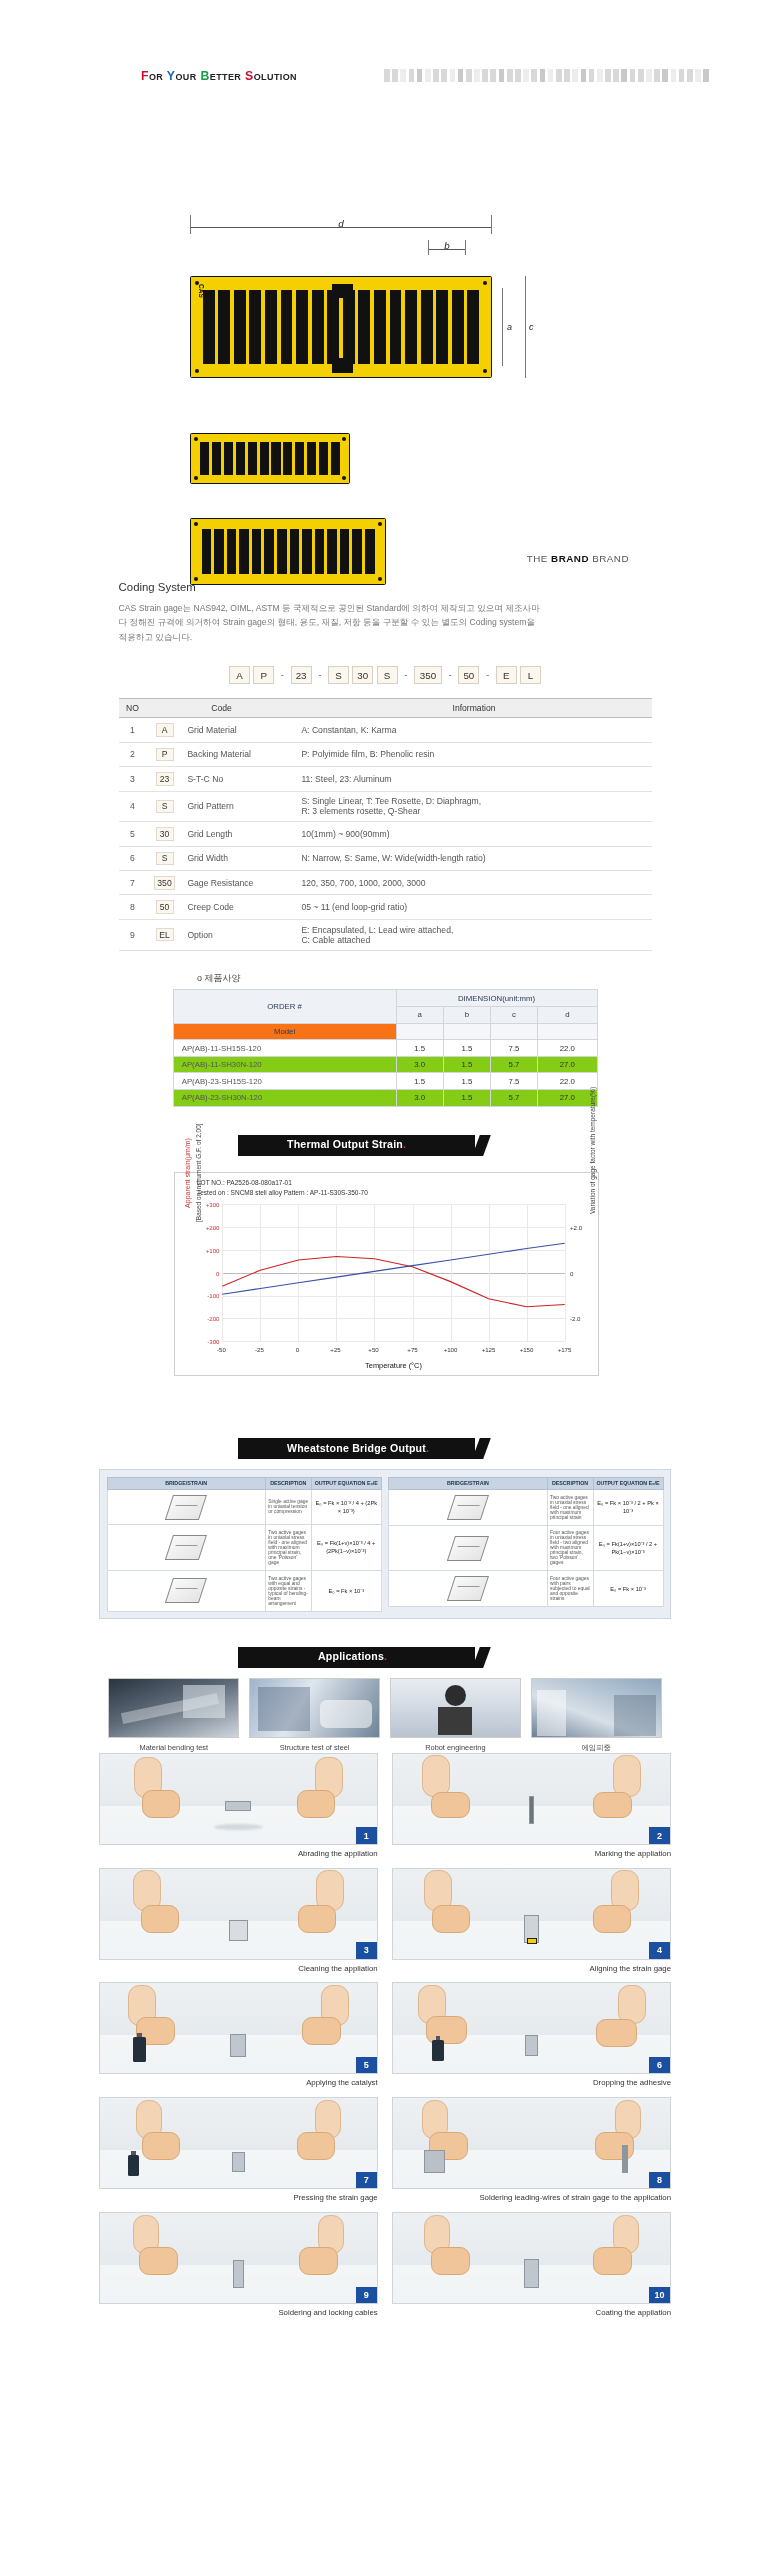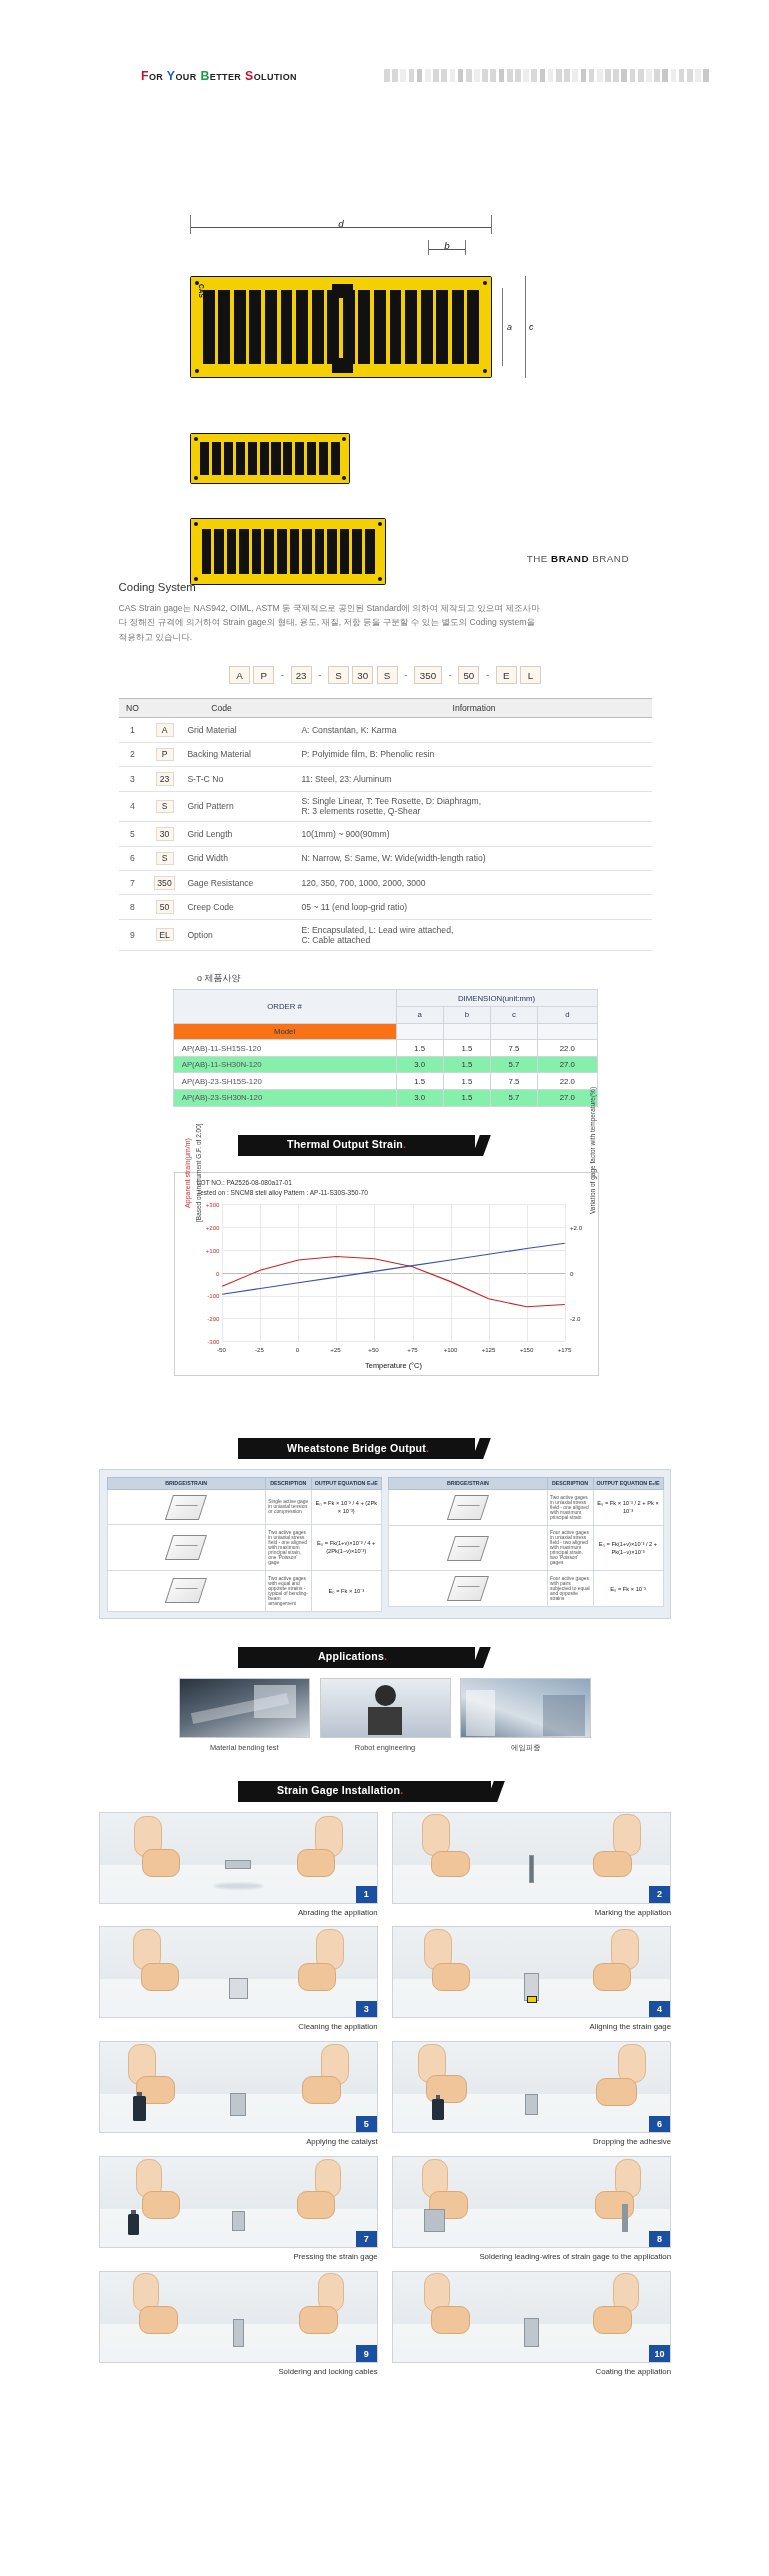--- a/index.html
+++ b/index.html
@@ -95,21 +95,21 @@
   table.coding td.code span { display:inline-block; min-width:18px; padding:0.8px 2.5px;
     background:#fbf7ee; border:0.8px solid #e2dbcb; color:#333; }
   table.coding td.name { width:114px; }
 
   
   .spec-title { font-size:9px; color:#444; margin:21px 0 4.9px 98px; }
   table.spec { width:425px; margin:0 auto; border-collapse:collapse; font-size:7.8px; }
   table.spec th, table.spec td { border:0.8px solid #d2d6dc; padding:3.3px 2.5px; text-align:center; }
   table.spec th { background:#eef1f6; color:#2b3a55; font-weight:normal; }
   table.spec td.model { text-align:left; padding-left:8.2px; color:#555; }
-  table.spec tr.alt td { background:#86efac; }
+  table.spec tr.alt td { background:#84cc16; }
 
   
   .ribbon { position:relative; width:572px; margin:28px auto 9.8px; height:21px; }
   .ribbon .bar { position:absolute; left:0; top:0; height:21px; background:#111; width:245px; }
   .ribbon .tail { position:absolute; top:0; height:21px; width:11.4px; background:#111;
      transform: skewX(-20deg); }
   .ribbon .txt { position:absolute; left:42px; top:3.3px; color:#fff; font-size:10.6px; font-weight:bold;
      letter-spacing:0.2px; }
   .ribbon .txt .dot { color:#e03030; }
   .ribbon.center .bar { left:139px; width:237px; }
@@ -647,40 +647,42 @@
 
   <div class="apps">
     <div class="app">
       <div class="ph a1">
         <div class="obj" style="left:11.4px; top:24.5px; width:98px; height:11.4px; transform:rotate(-12deg);"></div>
         <div class="obj" style="left:74px; top:6.5px; width:42px; height:33px; background:rgba(230,235,240,.55);"></div>
       </div>
       <div class="cap">Material bending test</div>
     </div>
     <div class="app">
+      <div class="ph a2">
+        <div class="obj" style="left:8.2px; top:8.2px; width:52px; height:44px; background:rgba(60,80,110,.35);"></div>
+        <div class="obj" style="left:70px; top:21px; width:52px; height:28px; background:rgba(255,255,255,.55); border-radius:6.5px;"></div>
+      </div>
+      <div class="cap">Structure test of steel</div>
+    </div>
+    <div class="app">
       <div class="ph a3">
         <div class="obj" style="left:54px; top:6.5px; width:21px; height:21px; background:#2c2c2c; border-radius:50%;"></div>
         <div class="obj" style="left:47px; top:28px; width:34px; height:28px; background:#3a3a3a;"></div>
       </div>
       <div class="cap">Robot engineering</div>
     </div>
     <div class="app">
       <div class="ph a4">
         <div class="obj" style="left:4.9px; top:11.4px; width:29px; height:46px; background:rgba(255,255,255,.5);"></div>
         <div class="obj" style="left:82px; top:16.3px; width:42px; height:41px; background:rgba(90,110,130,.4);"></div>
       </div>
       <div class="cap">에임피중</div>
     </div>
   </div>
 
-  <div class="ribbon center">
-    <div class="bar" style="left:139px; width:253px;"></div>
-    <div class="tail" style="left:391px;"></div>
-    <div class="txt" style="left:178px;"><span>Strain Gage Installation</span><span class="dot">.</span></div>
-  </div>
 
   <div class="install">
 
     <div class="step">
       <div class="img">
         <div class="surface"></div>
         <div class="arm" style="left:34px; top:3.3px; width:28px; height:41px; border-radius:11.4px;"></div>
         <div class="arm" style="right:34px; top:3.3px; width:28px; height:41px; border-radius:11.4px;"></div>
         <div class="hand" style="left:42px; top:36px; width:38px; height:28px;"></div>
         <div class="hand" style="right:42px; top:36px; width:38px; height:28px;"></div>

